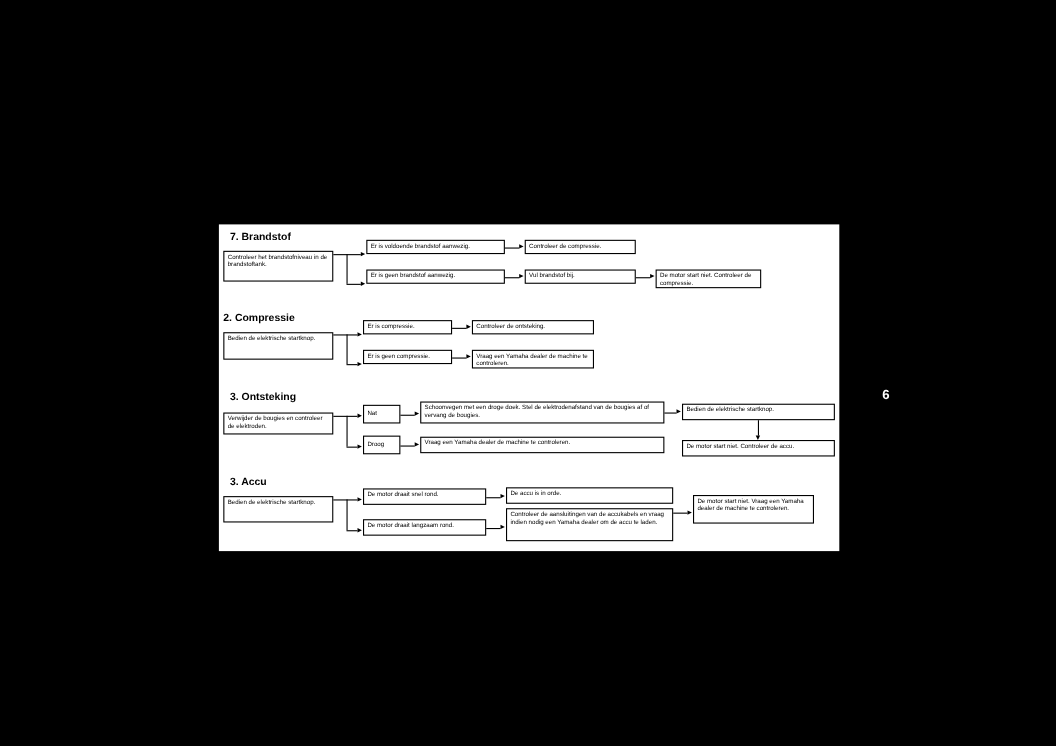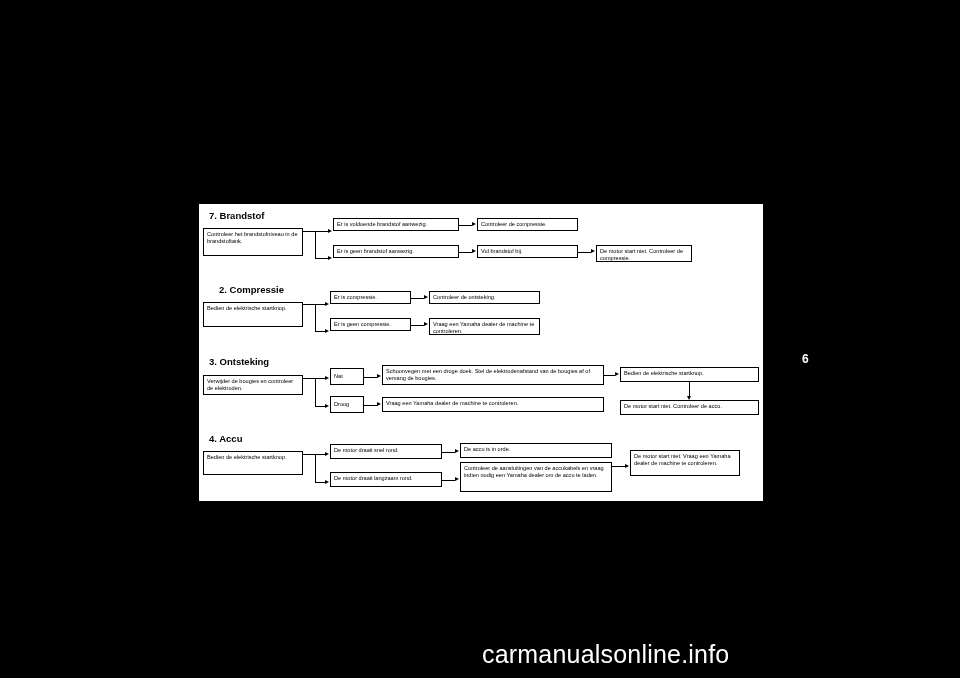--- a/index.html
+++ b/index.html
@@ -111,21 +111,21 @@
     <div class="head-r" style="left:273px; top:45px;"></div>
 
     <div class="box" style="left:278px; top:14px; width:101px; height:13px;">Controleer de compressie.</div>
     <div class="box" style="left:278px; top:41px; width:101px; height:13px;">Vul brandstof bij.</div>
 
     <div class="arrow arrow-h" style="left:379px; top:47.5px; width:13px;"></div>
     <div class="head-r" style="left:392px; top:45px;"></div>
 
     <div class="box" style="left:397px; top:41px; width:96px; height:17px;">De motor start niet. Controleer de compressie.</div>
 
-    <div class="sec-title" style="left:20px; top:80px;">2. Compressie</div>
+    <div class="sec-title" style="left:4px; top:80px;">2. Compressie</div>
 
     <div class="box" style="left:4px; top:98px; width:100px; height:25px;">Bedien de elektrische startknop.</div>
 
     <div class="arrow arrow-h" style="left:104px; top:100px; width:22px;"></div>
     <div class="arrow arrow-v" style="left:116px; top:100px; height:27px;"></div>
     <div class="arrow arrow-h" style="left:116px; top:127px; width:10px;"></div>
     <div class="head-r" style="left:126px; top:97.5px;"></div>
     <div class="head-r" style="left:126px; top:124.5px;"></div>
 
     <div class="box" style="left:131px; top:87px; width:81px; height:13px;">Er is compressie.</div>
@@ -163,21 +163,21 @@
     <div class="arrow arrow-h" style="left:405px; top:170.5px; width:11px;"></div>
     <div class="head-r" style="left:416px; top:168px;"></div>
 
     <div class="box" style="left:421px; top:163px; width:139px; height:15px;">Bedien de elektrische startknop.</div>
 
     <div class="arrow arrow-v" style="left:490px; top:178px; height:14px;"></div>
     <div class="head-d" style="left:487.5px; top:192px;"></div>
 
     <div class="box" style="left:421px; top:196px; width:139px; height:15px;">De motor start niet. Controleer de accu.</div>
 
-    <div class="sec-title" style="left:10px; top:229px;">4. Accu</div>
+    <div class="sec-title" style="left:10px; top:229px;">3. Accu</div>
 
     <div class="box" style="left:4px; top:247px; width:100px; height:24px;">Bedien de elektrische startknop.</div>
 
     <div class="arrow arrow-h" style="left:104px; top:250px; width:22px;"></div>
     <div class="arrow arrow-v" style="left:116px; top:250px; height:28px;"></div>
     <div class="arrow arrow-h" style="left:116px; top:278px; width:10px;"></div>
     <div class="head-r" style="left:126px; top:247.5px;"></div>
     <div class="head-r" style="left:126px; top:275.5px;"></div>
 
     <div class="box" style="left:131px; top:240px; width:112px; height:15px;">De motor draait snel rond.</div>
@@ -192,15 +192,14 @@
     <div class="box" style="left:261px; top:258px; width:152px; height:30px;">Controleer de aansluitingen van de accukabels en vraag indien nodig een Yamaha dealer om de accu te laden.</div>
 
     <div class="arrow arrow-h" style="left:413px; top:262px; width:13px;"></div>
     <div class="head-r" style="left:426px; top:259.5px;"></div>
 
     <div class="box" style="left:431px; top:246px; width:110px; height:26px;">De motor start niet. Vraag een Yamaha dealer de machine te controleren.</div>
 
   </div>
 
   <div id="page-number">6</div>
-  <div id="watermark">carmanualsonline.info</div>
 
 </div>
 
 </body></html>

